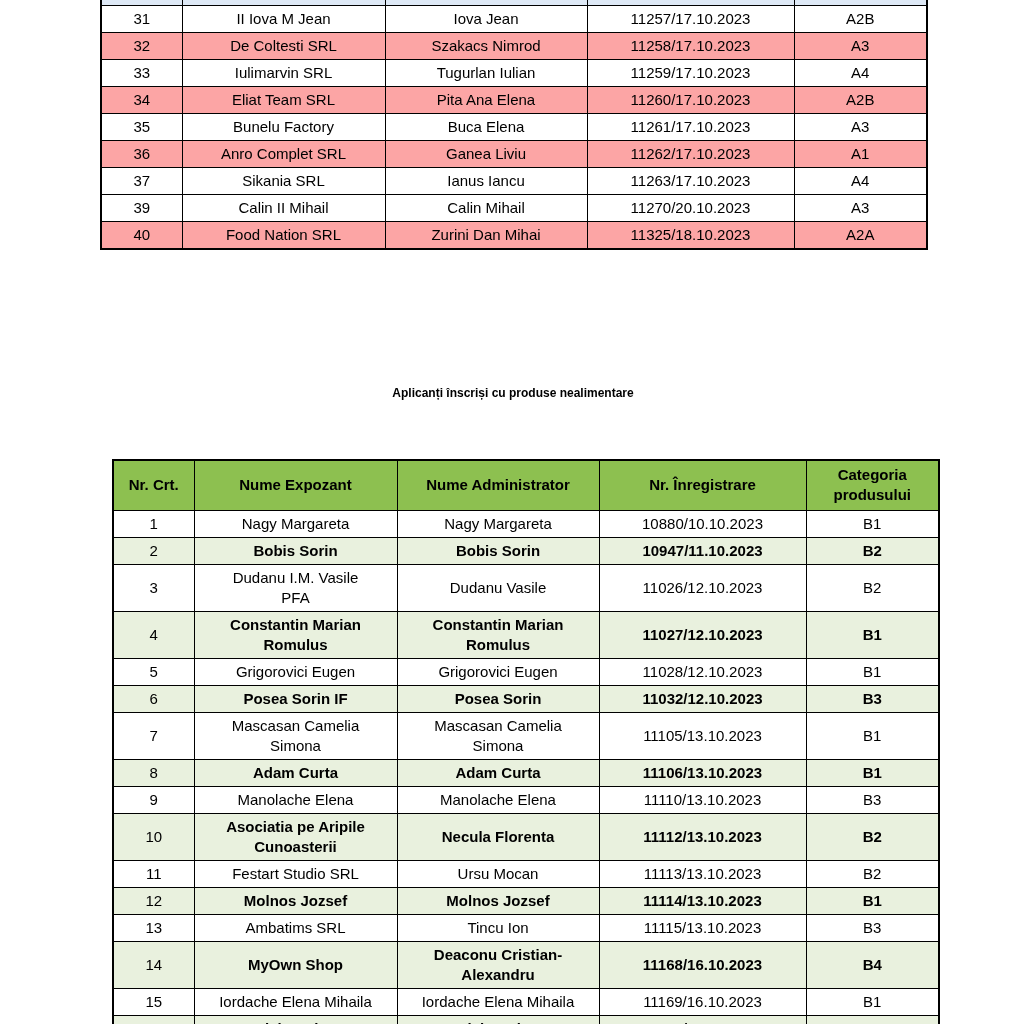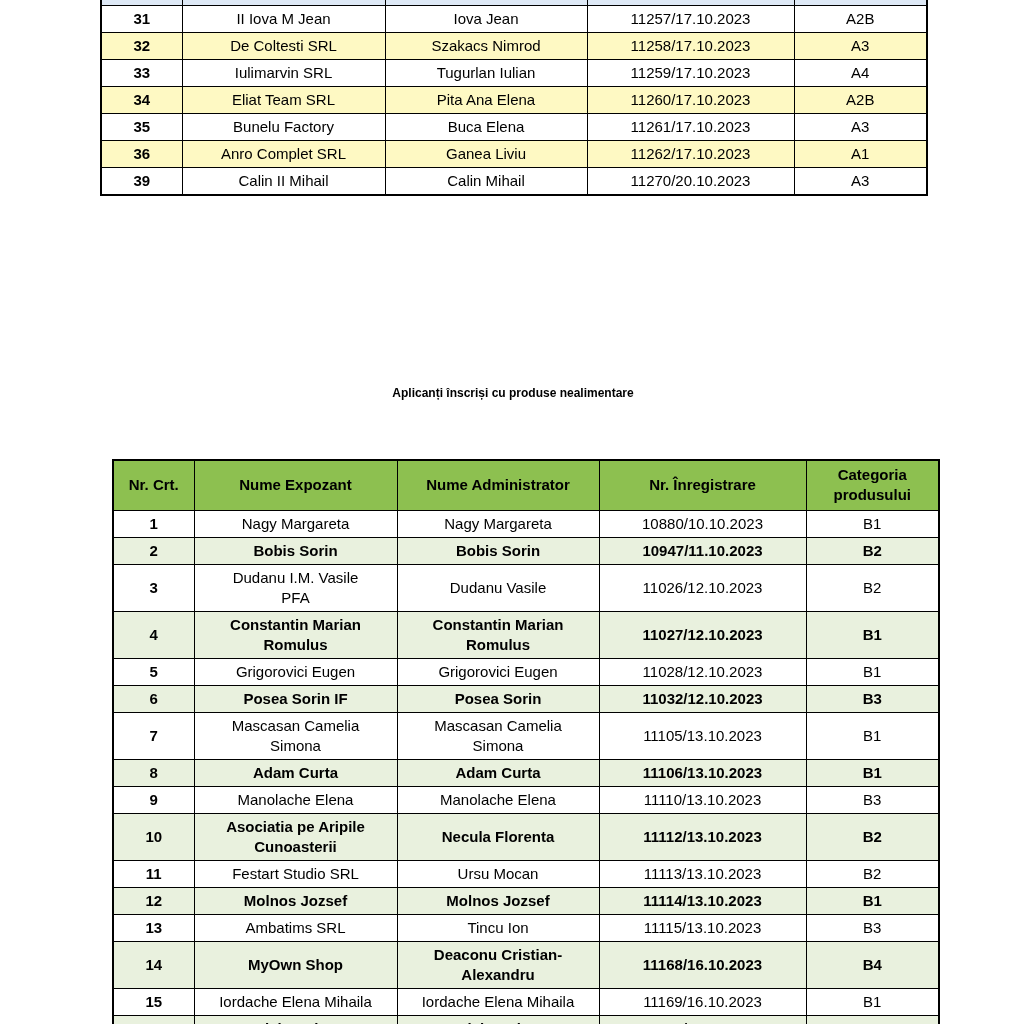--- a/index.html
+++ b/index.html
@@ -22,27 +22,27 @@
     border: 1px solid #000;
     text-align: center;
     vertical-align: middle;
     font-size: 15px;
     line-height: 20px;
     padding: 3px 4px;
     white-space: pre-line;
     overflow: hidden;
   }
   .doc-table tr { height: 27px; }
-  .doc-table td:first-child { font-weight: bold; margin-left: 40px; }
+  .doc-table td:first-child { font-weight: normal; margin-left: 40px; }
 
   .table1-wrap { position: absolute; left: 100px; top: -23px; }
   .cut-row { height: 27px; }
   .cut-row td { background: #DEE9F6; }
 
-  tr.shade-blue td  { background: #fef9c3; }
+  tr.shade-blue td  { background: #fca5a5; }
   tr.shade-green td { background: #E9F1DE; font-weight: bold; }
 
   .section-title {
     position: absolute;
     left: 100px; top: 386px;
     width: 826px;
     text-align: center;
     font-weight: bold;
     font-size: 12px;
   }
@@ -112,25 +112,39 @@
             <td>A3</td>
           </tr>
           <tr class="shade-blue">
             <td>36</td>
             <td>Anro Complet SRL</td>
             <td>Ganea Liviu</td>
             <td>11262/17.10.2023</td>
             <td>A1</td>
           </tr>
           <tr>
+            <td>37</td>
+            <td>Sikania SRL</td>
+            <td>Ianus Iancu</td>
+            <td>11263/17.10.2023</td>
+            <td>A4</td>
+          </tr>
+          <tr>
             <td>39</td>
             <td>Calin II Mihail</td>
             <td>Calin Mihail</td>
             <td>11270/20.10.2023</td>
             <td>A3</td>
+          </tr>
+          <tr class="shade-blue">
+            <td>40</td>
+            <td>Food Nation SRL</td>
+            <td>Zurini Dan Mihai</td>
+            <td>11325/18.10.2023</td>
+            <td>A2A</td>
           </tr>
         </tbody>
     </table>
   </div>
 
   <div class="section-title">Aplicanți înscriși cu produse nealimentare</div>
 
   <div class="table2-wrap">
     <table class="doc-table">
       <colgroup>

